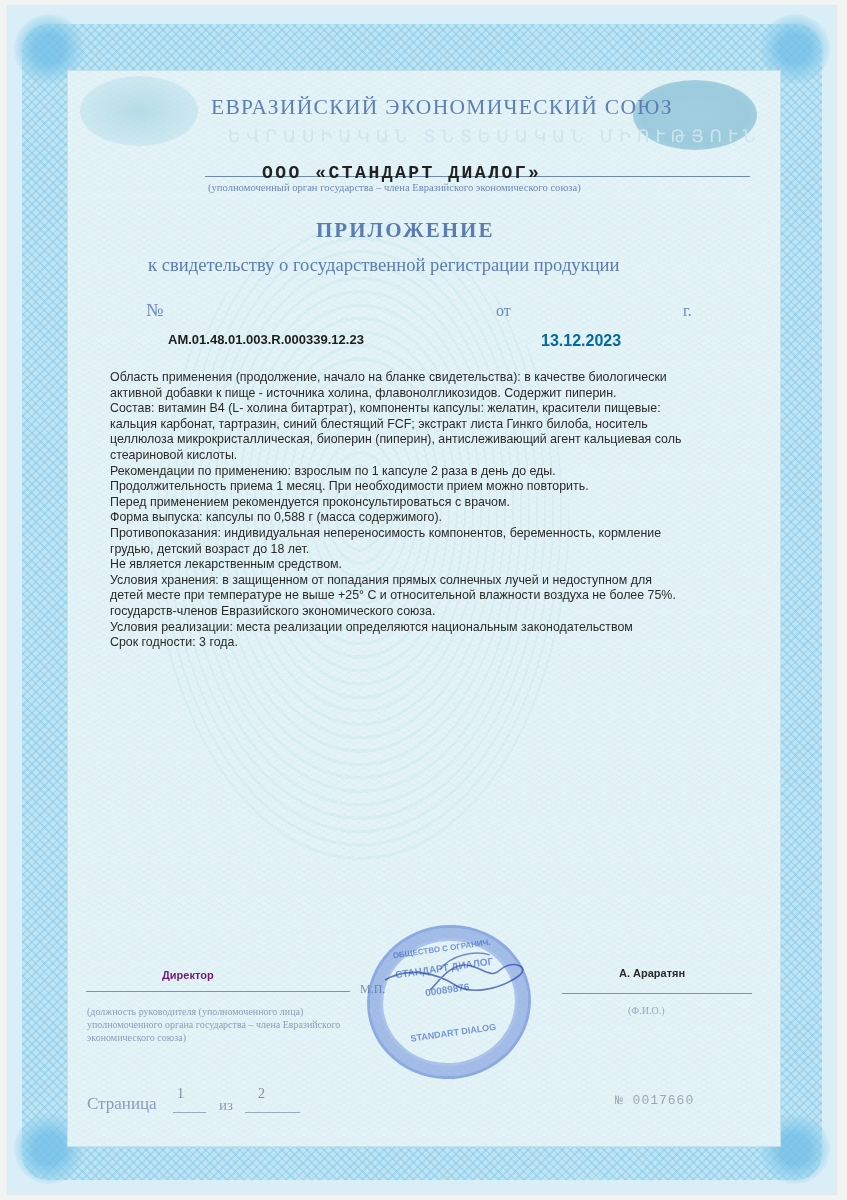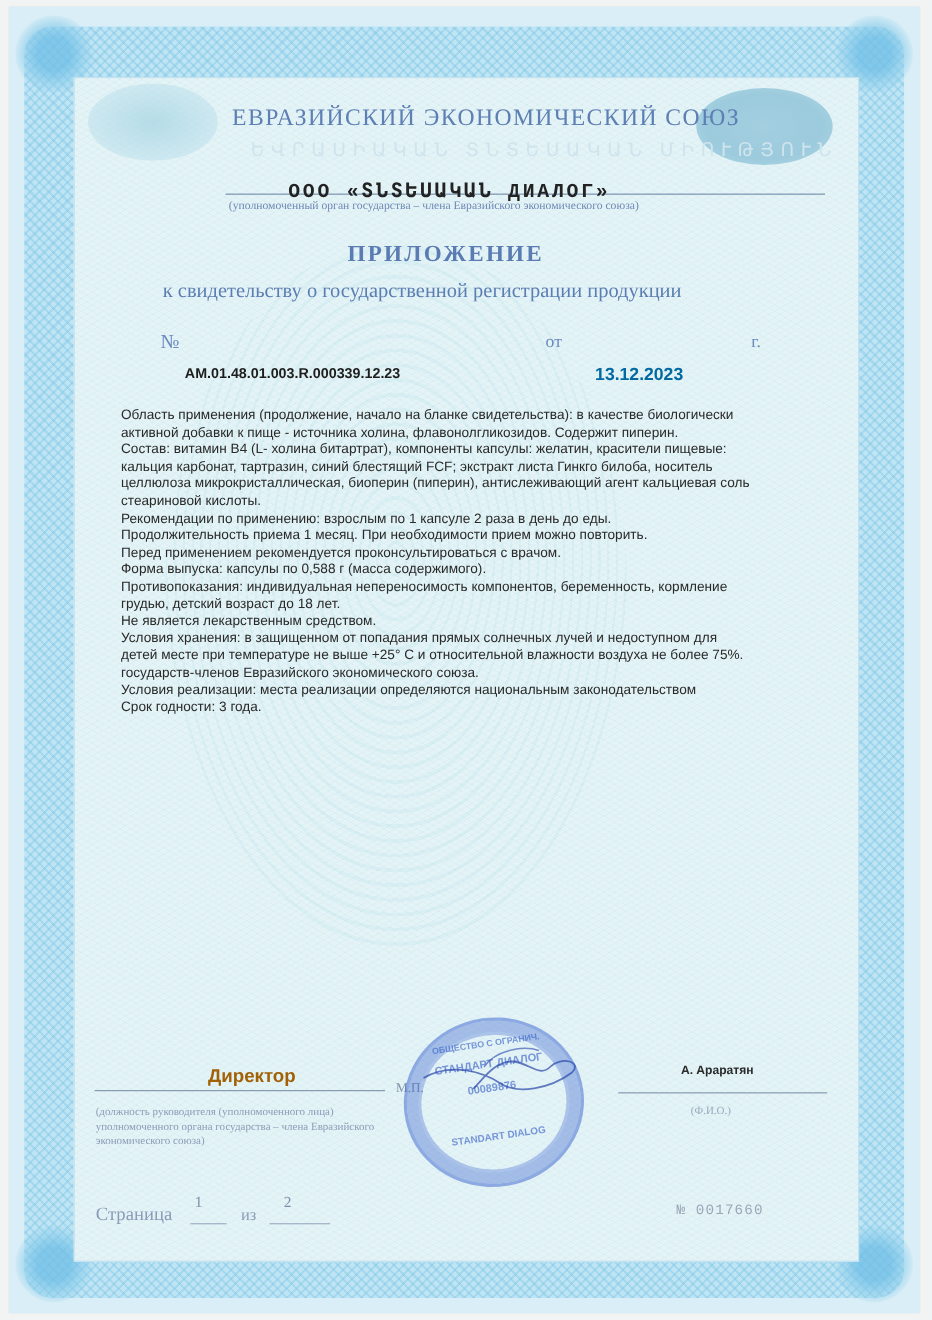--- a/index.html
+++ b/index.html
@@ -58,21 +58,21 @@
   .annex-sub { left: 148px; top: 254px; font-family: "Liberation Serif", serif; font-size: 18.6px; color: #5b7db2; }
   .no-label { left: 146px; top: 300px; font-family: "Liberation Serif", serif; font-size: 18px; color: #6a89bd; }
   .from-label { left: 496px; top: 302px; font-family: "Liberation Serif", serif; font-size: 16px; color: #6a89bd; }
   .g-label { left: 683px; top: 302px; font-family: "Liberation Serif", serif; font-size: 16px; color: #6a89bd; }
   .reg-number { left: 168px; top: 332px; font-size: 13px; font-weight: bold; color: #1d1d1d; }
   .reg-date { left: 541px; top: 332px; font-size: 16px; font-weight: bold; color: #0369a1; }
 
   .body-text { position: absolute; left: 110px; top: 370px; width: 640px; font-size: 12.4px; line-height: 15.6px; color: #2a2a2a; }
   .body-text div { white-space: nowrap; }
 
-  .director { left: 162px; top: 969px; font-size: 17px; font-weight: bold; color: #a16207; margin-left: 27px; }
+  .director { left: 162px; top: 969px; font-size: 11px; font-weight: bold; color: #701a75; }
   .sig-line-left { position: absolute; left: 86px; top: 991px; width: 264px; height: 1px; background: #7e93a8; }
   .mp { left: 360px; top: 982px; font-family: "Liberation Serif", serif; font-size: 12px; color: #7d90aa; }
   .director-name { left: 619px; top: 967px; font-size: 11px; font-weight: bold; color: #2a2a2a; }
   .sig-line-right { position: absolute; left: 562px; top: 993px; width: 190px; height: 1px; background: #7e93a8; }
   .fio { left: 628px; top: 1005px; font-family: "Liberation Serif", serif; font-size: 10px; color: #9aa9bd; }
   .position-note { position: absolute; left: 87px; top: 1005px; font-family: "Liberation Serif", serif; font-size: 10px; line-height: 13px; color: #8d9db8; width: 270px; }
   .page-label { left: 87px; top: 1094px; font-family: "Liberation Serif", serif; font-size: 17px; color: #8b9bb8; }
   .page-num { left: 177px; top: 1086px; font-family: "Liberation Serif", serif; font-size: 14px; color: #7f8fa8; }
   .page-line1 { position: absolute; left: 173px; top: 1112px; width: 33px; height: 1px; background: #9aa9bd; }
   .of-label { left: 219px; top: 1097px; font-family: "Liberation Serif", serif; font-size: 15px; color: #8b9bb8; }
@@ -101,21 +101,21 @@
 </div>
 
 <div class="inner"></div>
 <div class="rosette"></div>
 <div class="oval left"></div>
 <div class="oval right"></div>
 
 <div class="t union-title">ЕВРАЗИЙСКИЙ ЭКОНОМИЧЕСКИЙ СОЮЗ</div>
 <div class="t union-sub">ԵՎՐԱՍԻԱԿԱՆ ՏՆՏԵՍԱԿԱՆ ՄԻՈՒԹՅՈՒՆ</div>
 <div class="org-line"></div>
-<div class="t org-name">ООО «ՏՆՏԵՍԱԿԱՆ ДИАЛОГ»</div>
+<div class="t org-name">ООО «СТАНДАРТ ДИАЛОГ»</div>
 <div class="t org-note">(уполномоченный орган государства – члена Евразийского экономического союза)</div>
 
 <div class="t annex-title">ПРИЛОЖЕНИЕ</div>
 <div class="t annex-sub">к свидетельству о государственной регистрации продукции</div>
 
 <div class="t no-label">№</div>
 <div class="t from-label">от</div>
 <div class="t g-label">г.</div>
 <div class="t reg-number">AM.01.48.01.003.R.000339.12.23</div>
 <div class="t reg-date">13.12.2023</div>

